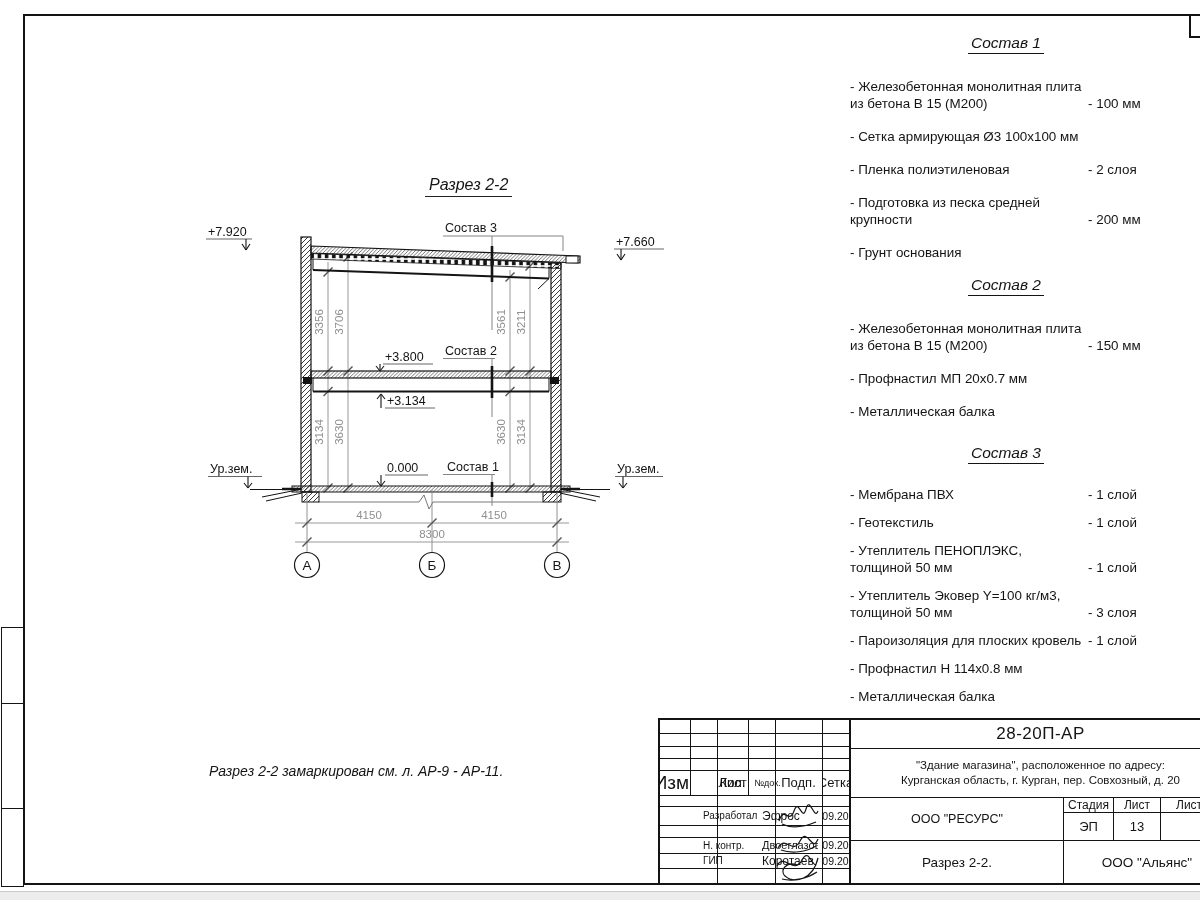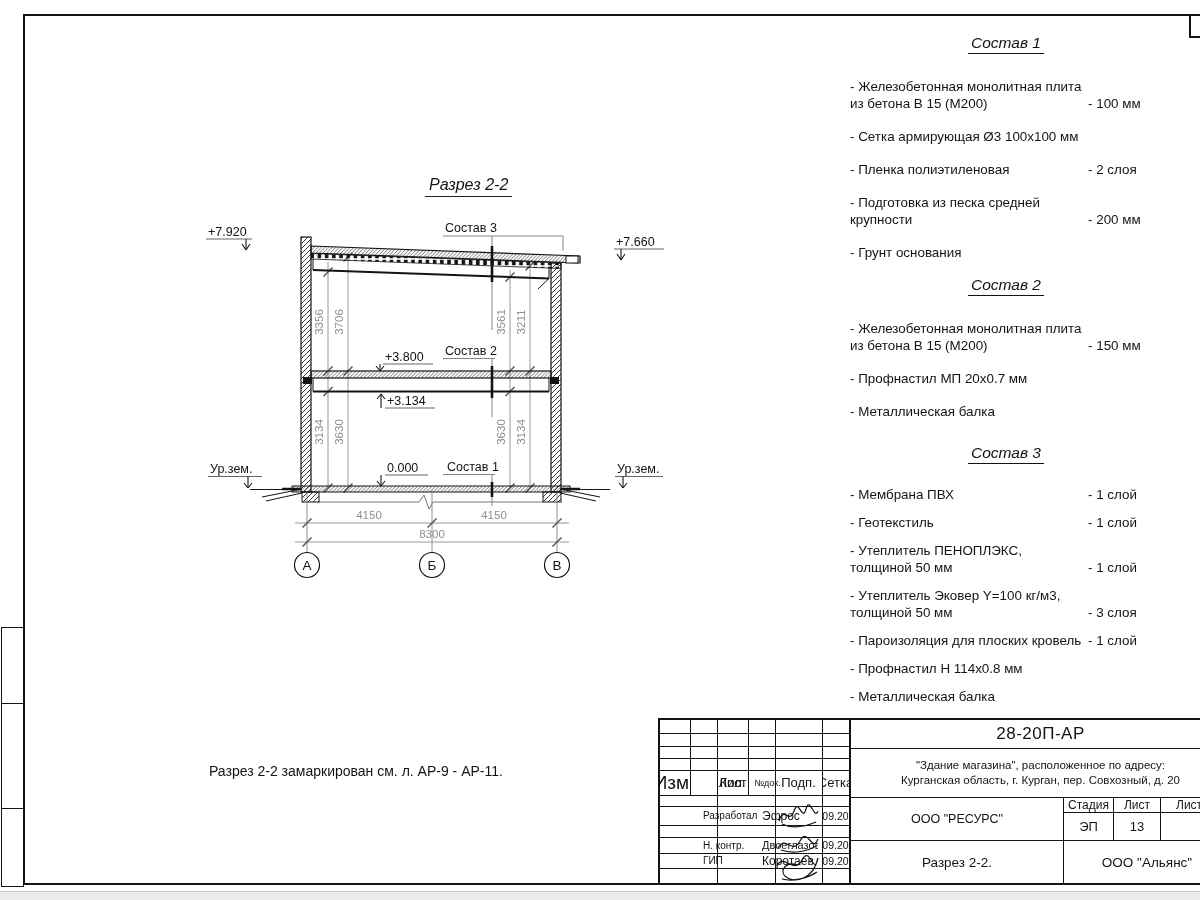--- a/index.html
+++ b/index.html
@@ -12,21 +12,21 @@
   .comp-title{font-style:italic;font-size:15.5px;text-align:center;margin:0 0 26px 0;}
   .comp-title span{border-bottom:1.2px solid #141414;padding:0 3px 2px 3px;}
   .comp-item{display:flex;align-items:flex-end;margin-bottom:16px;font-size:13.4px;line-height:17px;}
   .comp-item .nm{white-space:pre-line;width:238px;}
   .comp-item .vl{width:74px;white-space:nowrap;}
   .comp-tight .comp-item{margin-bottom:11px;}
   .comp-tight .comp-title{margin-bottom:24px;}
   
   #sec-title{position:absolute;left:389px;top:176px;font-size:16px;font-style:italic;
              border-bottom:1.4px solid #222;padding:0 4px 2px 4px;margin-left:36px;}
-  #note{position:absolute;left:209px;top:763px;font-size:14px;}
+  #note{position:absolute;left:209px;top:763px;font-size:14px;font-style:italic;}
   
   #tb{position:absolute;left:658px;top:718px;width:572px;height:167px;}
   #tb .cell{position:absolute;display:flex;align-items:center;justify-content:center;text-align:center;overflow:hidden;}
   #tb .left{justify-content:flex-start;text-align:left;margin-left:42px;}
   
   .mbox{position:absolute;border:1.5px solid #141414;background:#fff;}
   #bottom-strip{position:absolute;left:0;top:891px;width:1200px;height:9px;background:#ececec;border-top:1px solid #c8c8c8;}
   svg text{font-family:"Liberation Sans",sans-serif;}
 </style>
 </head>

